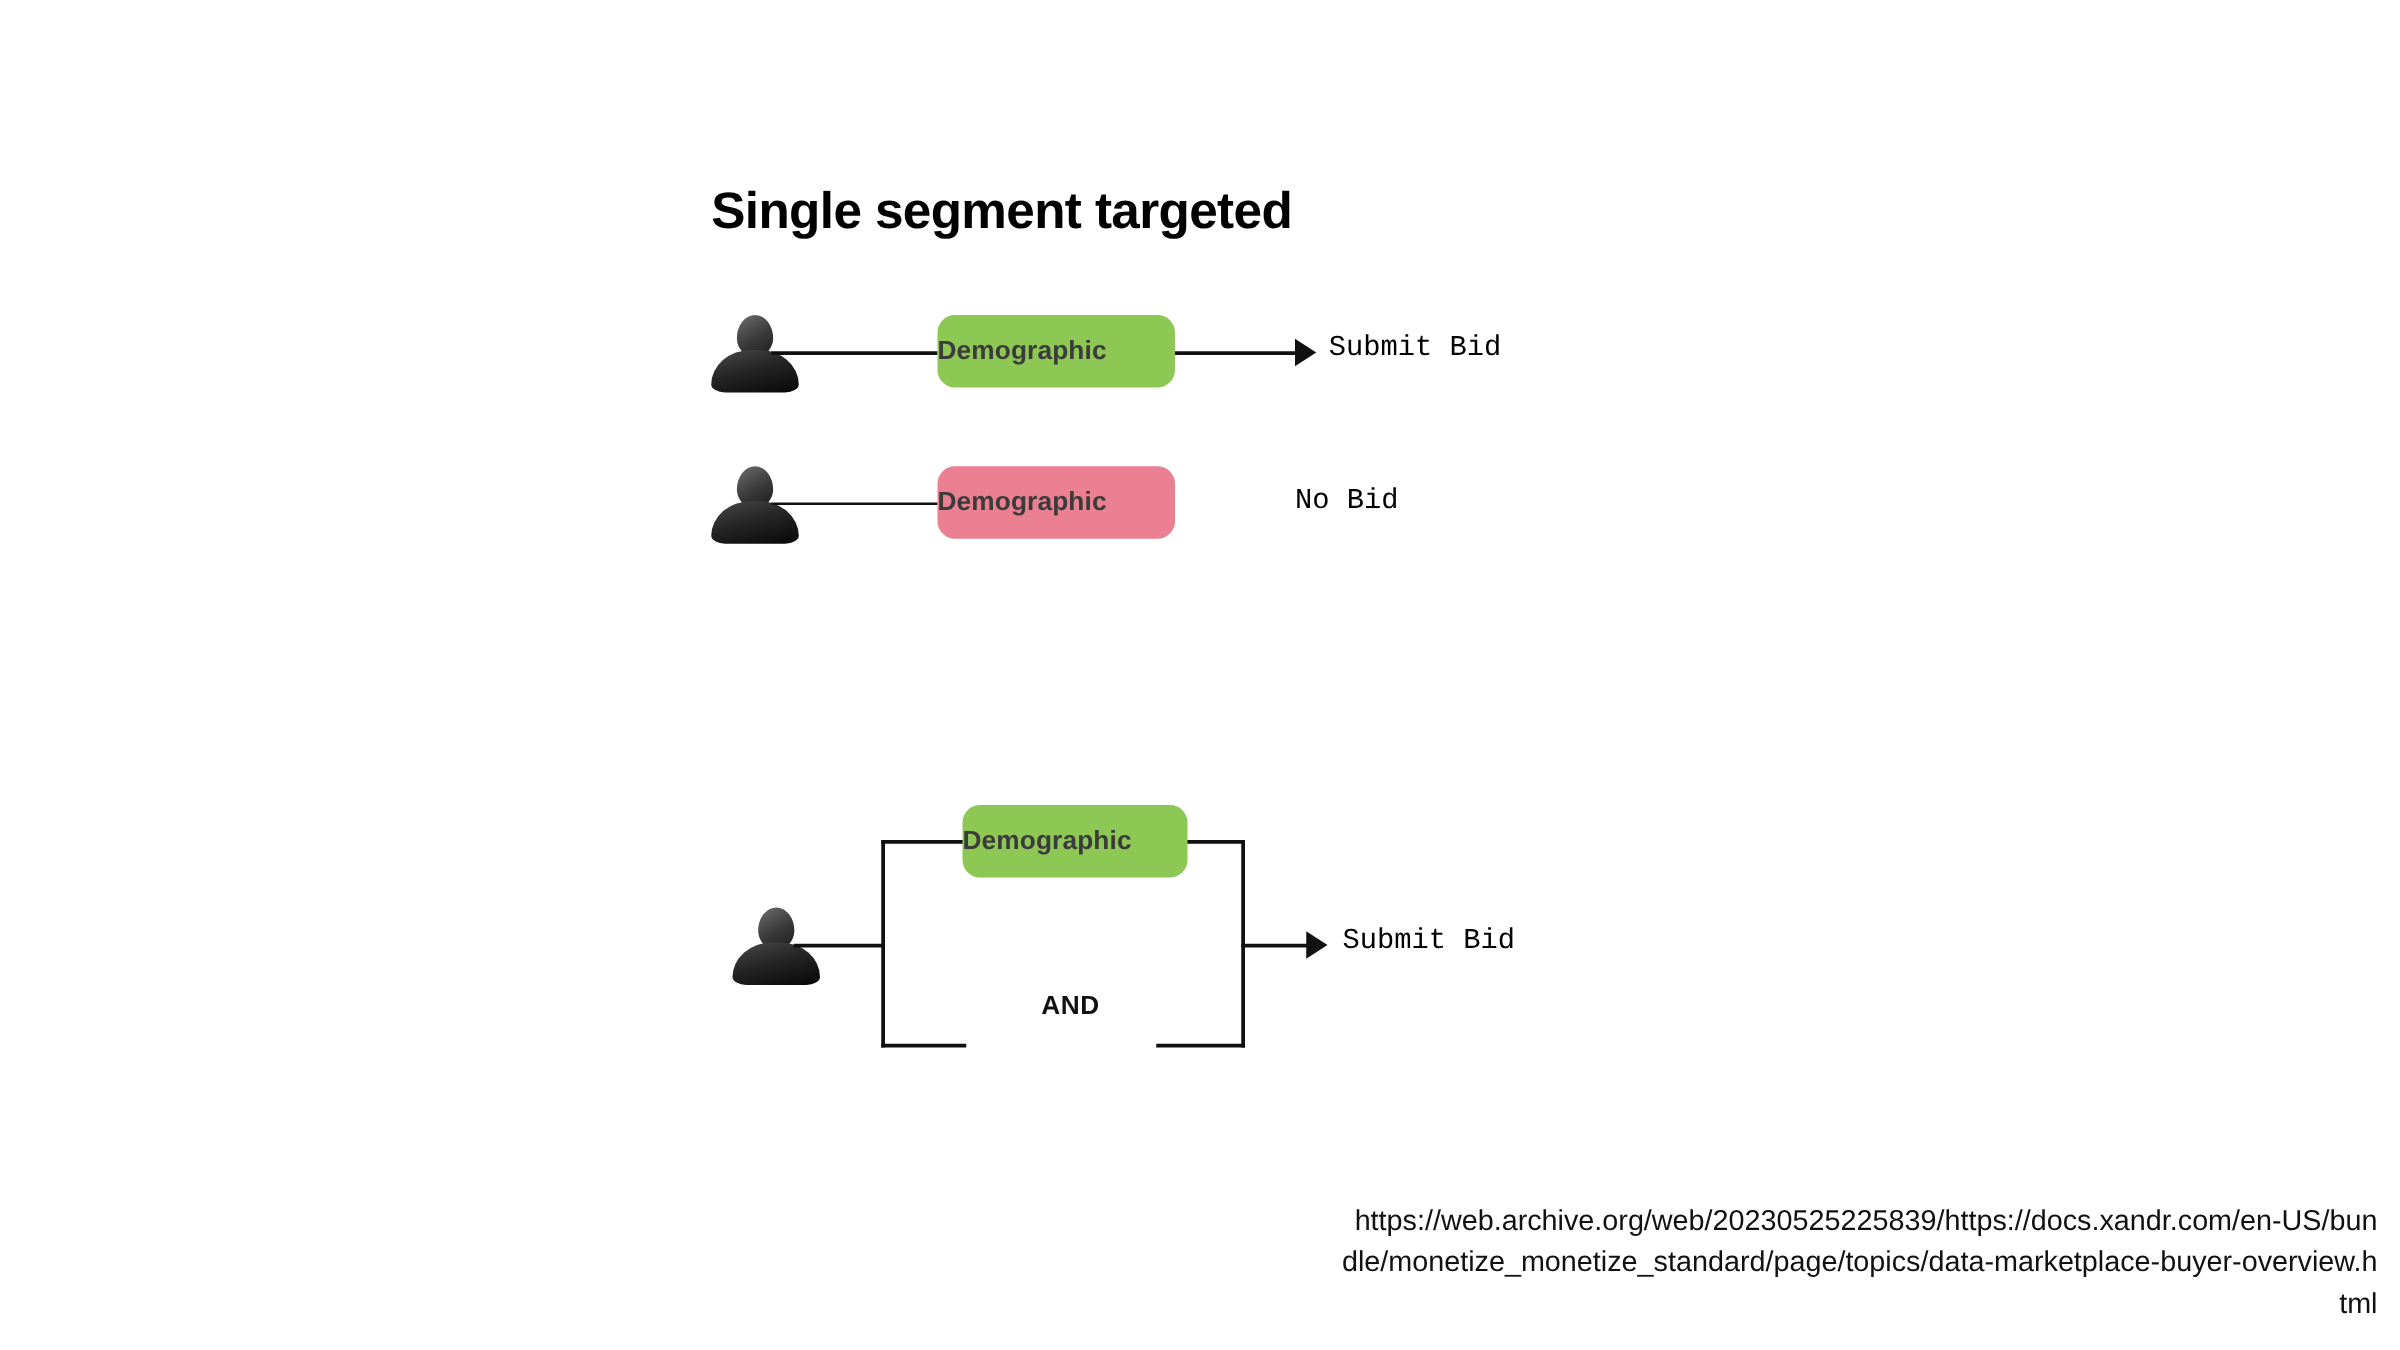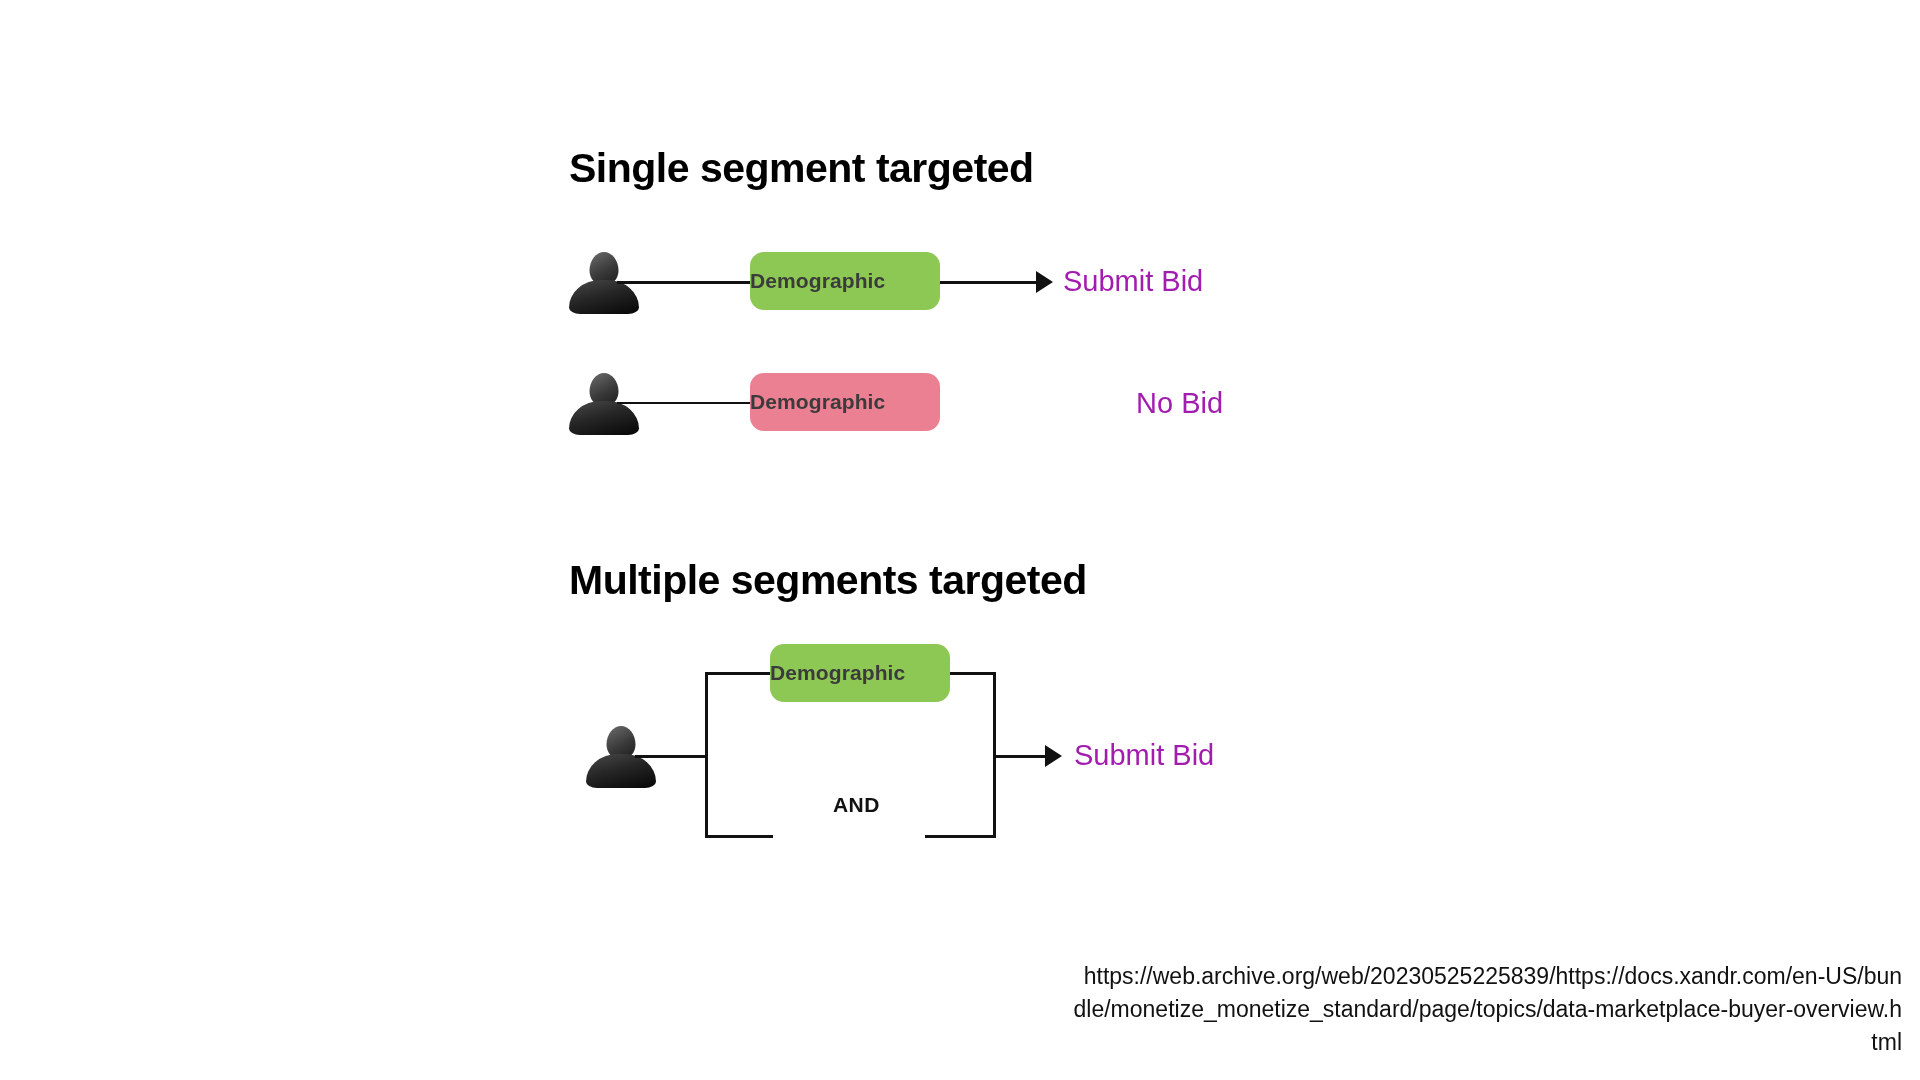--- a/index.html
+++ b/index.html
@@ -89,24 +89,25 @@
     position: absolute;
     width: 0; height: 0;
     border-top: 11px solid transparent;
     border-bottom: 11px solid transparent;
     border-left: 17px solid #111111;
   }
 
   
   .outcome {
     position: absolute;
-    font-size: 29px;
+    font-size: 23px;
     font-weight: 400;
-    color: #a21caf;
+    color: #000000;
     white-space: nowrap;
+    font-family: Liberation Mono, monospace;
   }
 
   
   .and-label {
     position: absolute;
     font-size: 21px;
     font-weight: 700;
     color: #111111;
     letter-spacing: 0.4px;
     white-space: nowrap;
@@ -152,23 +153,22 @@
     <div class="head"></div>
     <div class="body"></div>
   </div>
 
   <div class="line h thin" style="left:617px; top:402px; width:133px;"></div>
 
   <div class="pill red" style="left:750px; top:373px; width:190px; height:58px;">
     <span>Demographic</span>
   </div>
 
-  <div class="outcome" style="left:1136px; top:387px;">No Bid</div>
+  <div class="outcome" style="left:1036px; top:387px;">No Bid</div>
 
-  <div class="section-title" id="title-multi">Multiple segments targeted</div>
 
   <div class="person-icon" style="left:584px; top:726px;">
     <div class="head"></div>
     <div class="body"></div>
   </div>
 
   <div class="line h" style="left:635px; top:755px; width:72px;"></div>
 
   <div class="line v" style="left:705px; top:672px; height:166px;"></div>
   <div class="line h" style="left:705px; top:672px; width:68px;"></div>

